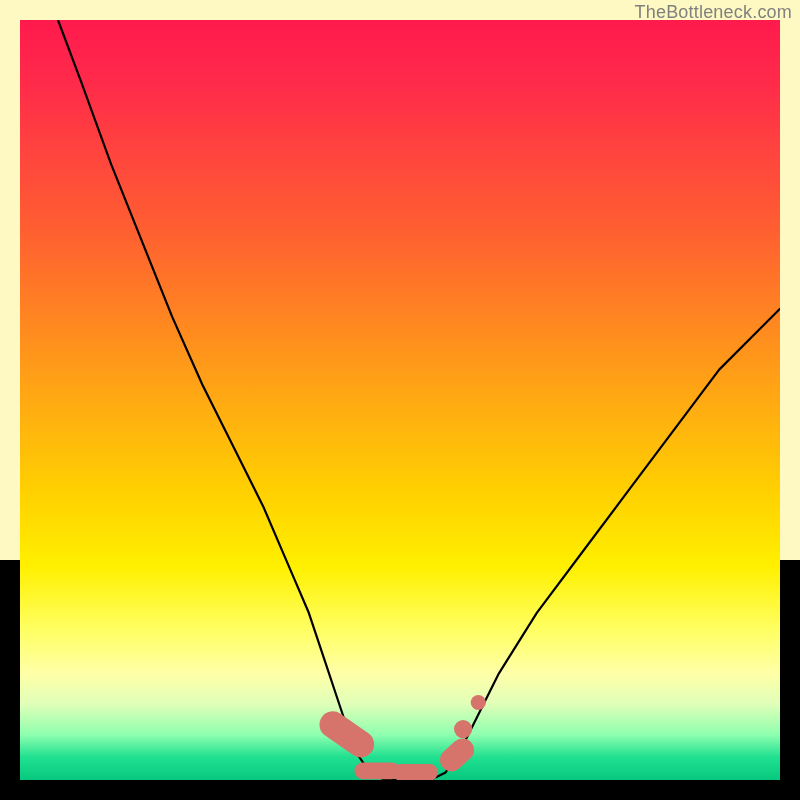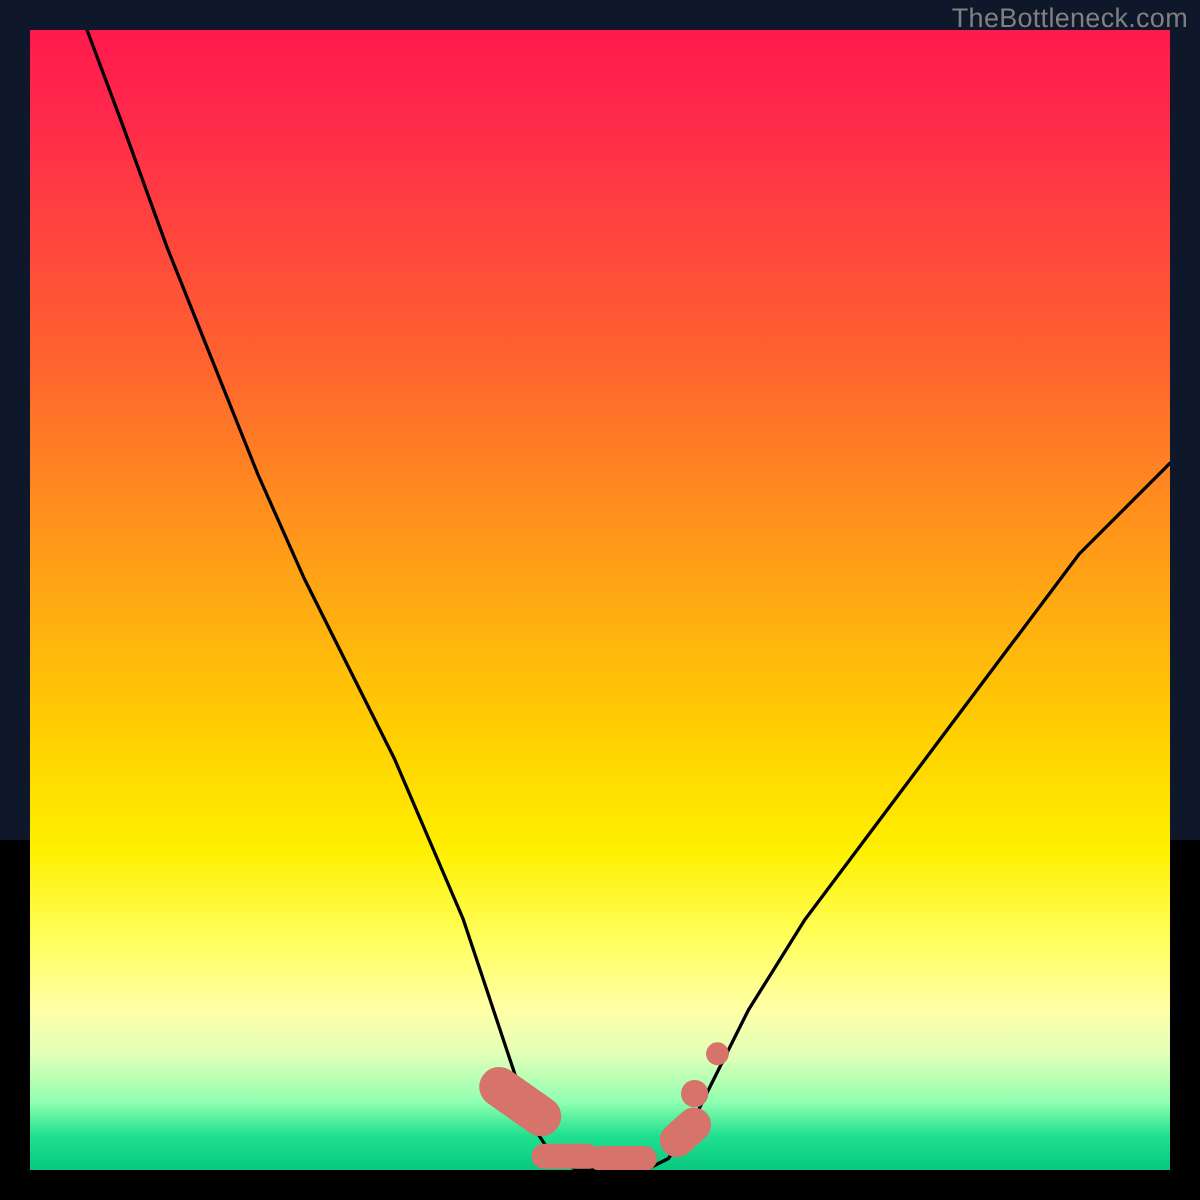--- a/index.html
+++ b/index.html
@@ -8,21 +8,21 @@
     width: 800px;
     height: 800px;
     background: #000;
     overflow: hidden;
     font-family: Arial, Helvetica, sans-serif;
   }
   .frame {
     position: relative;
     width: 800px;
     height: 560px;
-    background: #0f172a;
+    background: #fef9c3;
   }
   .plot {
     position: absolute;
     left: 20px;
     top: 20px;
     width: 760px;
     height: 760px;
     background: linear-gradient(
       to bottom,
       #ff1a4d 0%,

